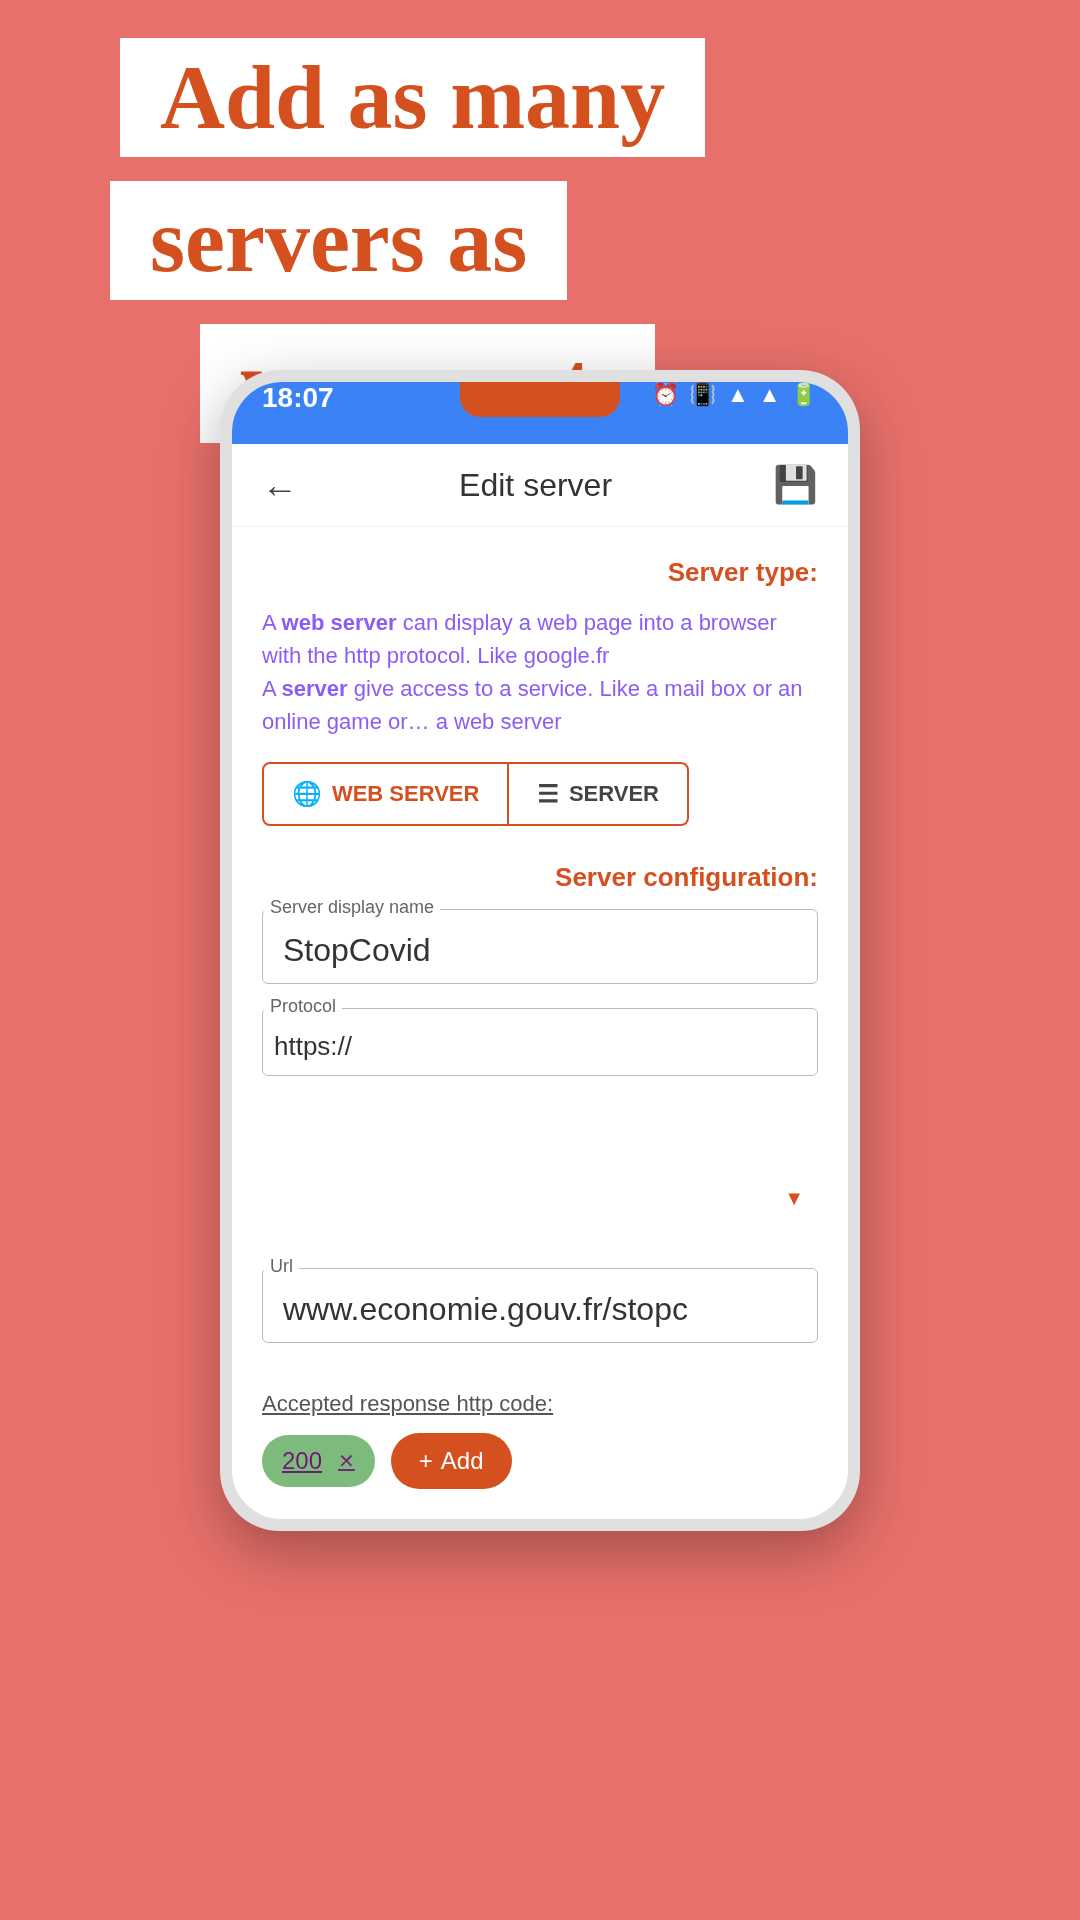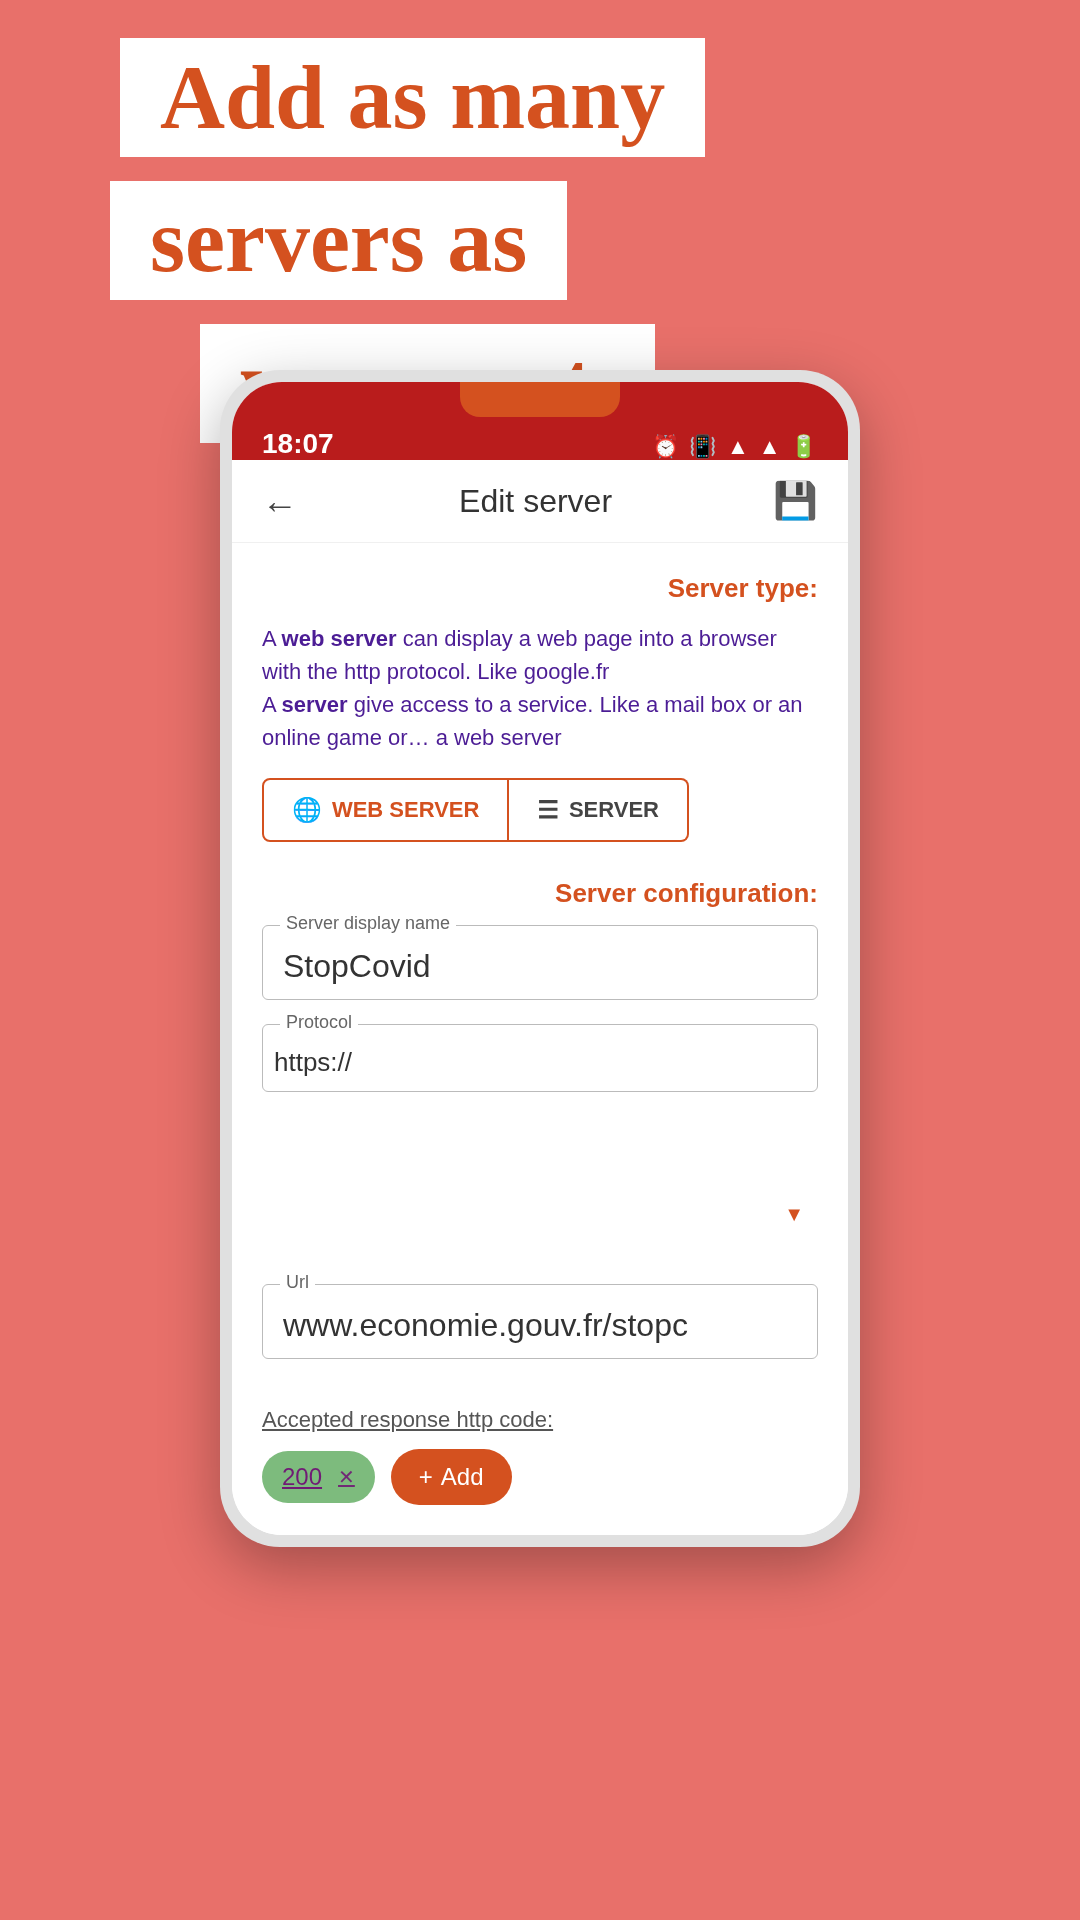--- a/index.html
+++ b/index.html
@@ -50,24 +50,24 @@
     }
 
     .phone-inner {
       border-radius: 50px;
       overflow: hidden;
       background: white;
     }
 
     
     .status-bar {
-      background: #b91c1c;
-      height: 78px;
-      display: flex;
-      align-items: flex-end;
+      background: #3b82f6;
+      height: 62px;
+      display: flex;
+      align-items: flex-start;
       justify-content: space-between;
       padding: 0 30px;
       position: relative;
     }
 
     .status-time {
       color: white;
       font-size: 28px;
       font-weight: bold;
     }
@@ -130,21 +130,21 @@
 
     .section-label {
       color: #d4511f;
       font-size: 26px;
       font-weight: bold;
       margin-bottom: 16px;
       text-align: right;
     }
 
     .description-text {
-      color: #4c1d95;
+      color: #8b5cf6;
       font-size: 22px;
       line-height: 1.5;
       margin-bottom: 24px;
       margin-top: 18px;
     }
 
     .description-text strong {
       font-weight: bold;
     }
 
@@ -189,21 +189,21 @@
 
     
     .form-group {
       position: relative;
       margin-bottom: 24px;
     }
 
     .form-label {
       position: absolute;
       top: -12px;
-      left: 18px;
+      left: 2px;
       background: white;
       padding: 0 6px;
       font-size: 18px;
       color: #666;
     }
 
     .form-input {
       width: 100%;
       border: 1.5px solid #bbb;
       border-radius: 6px;

